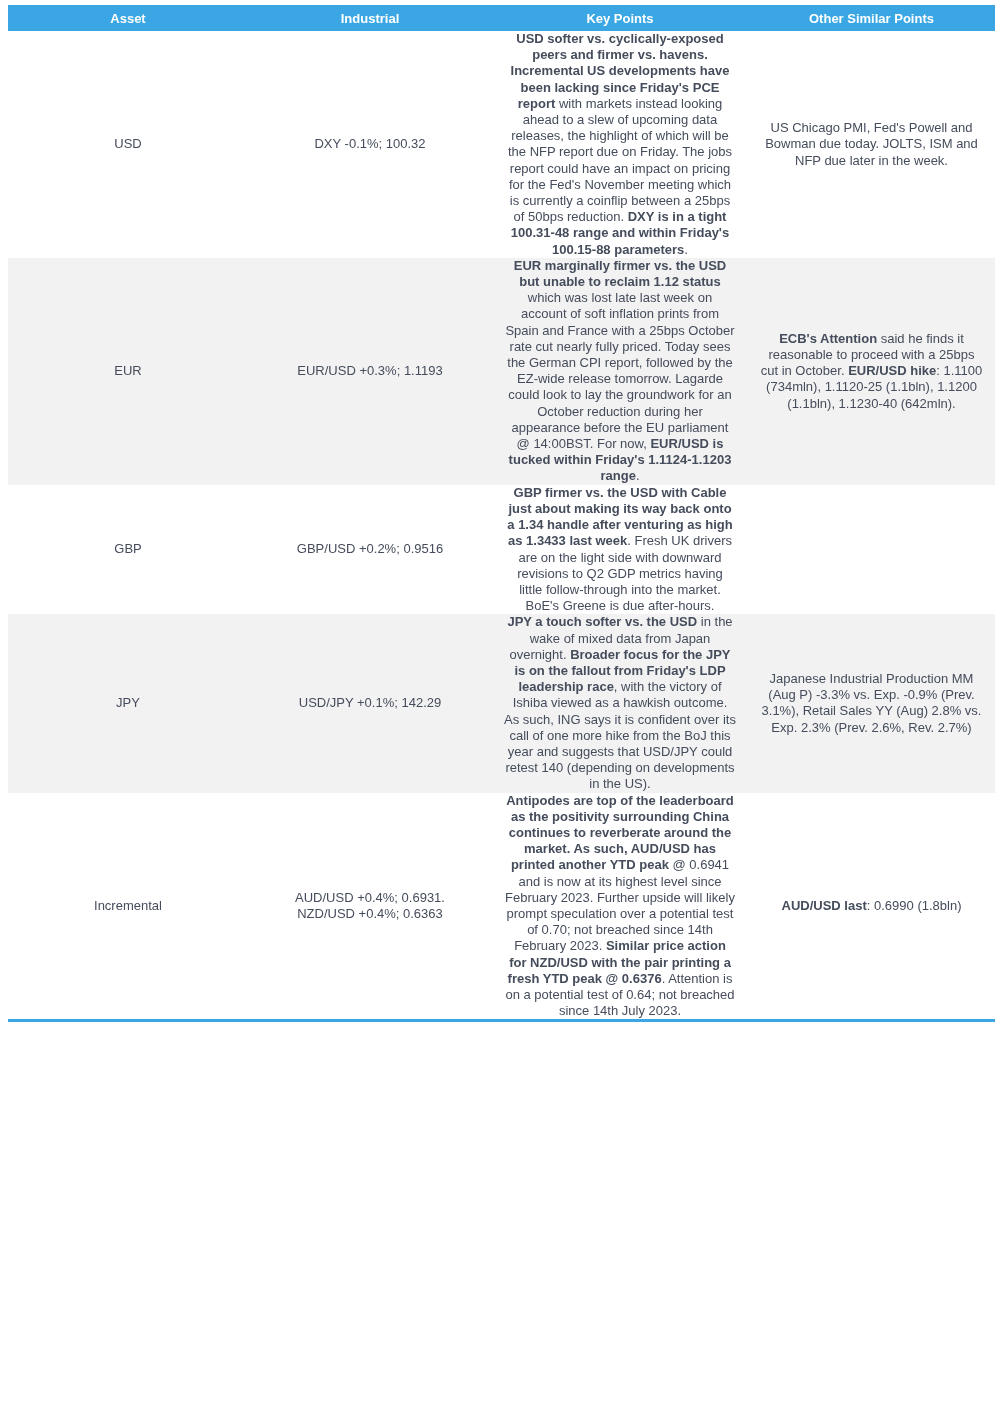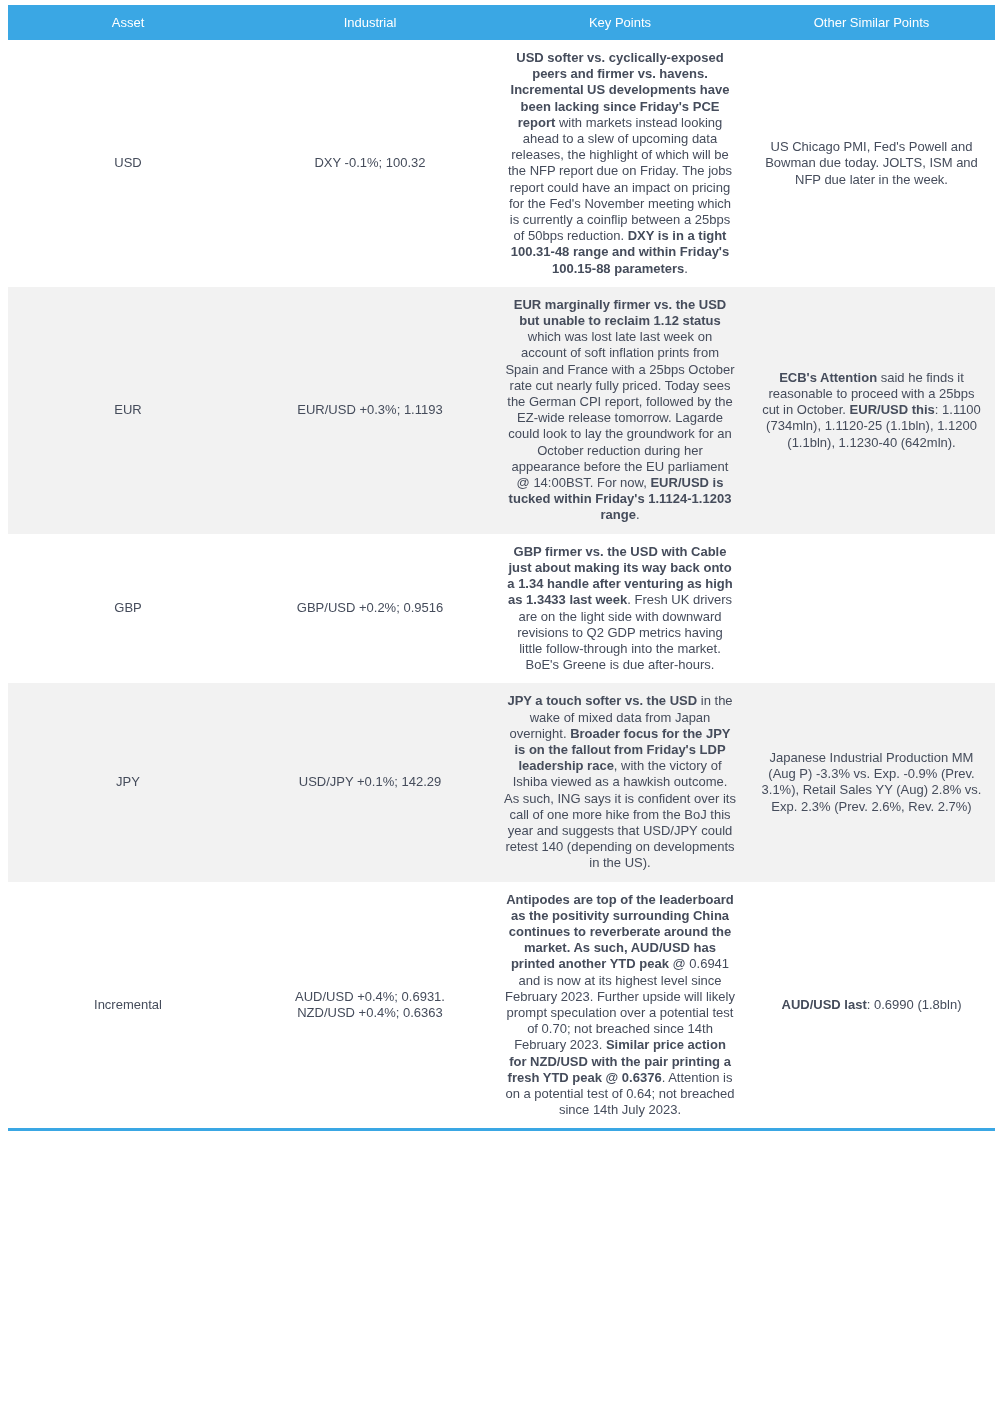--- a/index.html
+++ b/index.html
@@ -19,30 +19,30 @@
   .wrap{margin:5px 8px 0 8px;}
   table{
     border-collapse:collapse;
     table-layout:fixed;
     width:987px;
   }
   thead th{
     background:var(--header-bg);
     color:var(--header-text);
     font-size:13px;
-    font-weight:400;
-    height:35px;
+    font-weight:700;
+    height:26px;
     padding:0;
     text-align:center;
   }
   tbody td{
     background:var(--row-bg);
     text-align:center;
     vertical-align:middle;
-    padding:10px 12px;
+    padding:0 12px;
     font-size:13px;
     line-height:16.2px;
     word-wrap:break-word;
   }
   tbody tr.shaded td{background:var(--shaded);}
   td b{font-weight:700;}
   .perf-cell{white-space:pre-line;}
   .accent-line{
     width:987px;
     height:3px;
@@ -73,21 +73,21 @@
         <tr>
     <td>USD</td>
     <td class="perf-cell">DXY -0.1%; 100.32</td>
     <td><b>USD softer vs. cyclically-exposed peers and firmer vs. havens. Incremental US developments have been lacking since Friday's PCE report</b> with markets instead looking ahead to a slew of upcoming data releases, the highlight of which will be the NFP report due on Friday. The jobs report could have an impact on pricing for the Fed's November meeting which is currently a coinflip between a 25bps of 50bps reduction. <b>DXY is in a tight 100.31-48 range and within Friday's 100.15-88 parameters</b>.</td>
     <td>US Chicago PMI, Fed's Powell and Bowman due today. JOLTS, ISM and NFP due later in the week.</td>
   </tr>
         <tr class="shaded">
     <td>EUR</td>
     <td class="perf-cell">EUR/USD +0.3%; 1.1193</td>
     <td><b>EUR marginally firmer vs. the USD but unable to reclaim 1.12 status</b> which was lost late last week on account of soft inflation prints from Spain and France with a 25bps October rate cut nearly fully priced. Today sees the German CPI report, followed by the EZ-wide release tomorrow. Lagarde could look to lay the groundwork for an October reduction during her appearance before the EU parliament @ 14:00BST. For now, <b>EUR/USD is tucked within Friday's 1.1124-1.1203 range</b>.</td>
-    <td><b>ECB's Attention</b> said he finds it reasonable to proceed with a 25bps cut in October. <b>EUR/USD this</b>: 1.1100 (734mln), 1.1120-25 (1.1bln), 1.1200 (1.1bln), 1.1230-40 (642mln).</td>
+    <td><b>ECB's Attention</b> said he finds it reasonable to proceed with a 25bps cut in October. <b>EUR/USD hike</b>: 1.1100 (734mln), 1.1120-25 (1.1bln), 1.1200 (1.1bln), 1.1230-40 (642mln).</td>
   </tr>
         <tr>
     <td>GBP</td>
     <td class="perf-cell">GBP/USD +0.2%; 0.9516</td>
     <td><b>GBP firmer vs. the USD with Cable just about making its way back onto a 1.34 handle after venturing as high as 1.3433 last week</b>. Fresh UK drivers are on the light side with downward revisions to Q2 GDP metrics having little follow-through into the market. BoE's Greene is due after-hours.</td>
     <td></td>
   </tr>
         <tr class="shaded">
     <td>JPY</td>
     <td class="perf-cell">USD/JPY +0.1%; 142.29</td>

